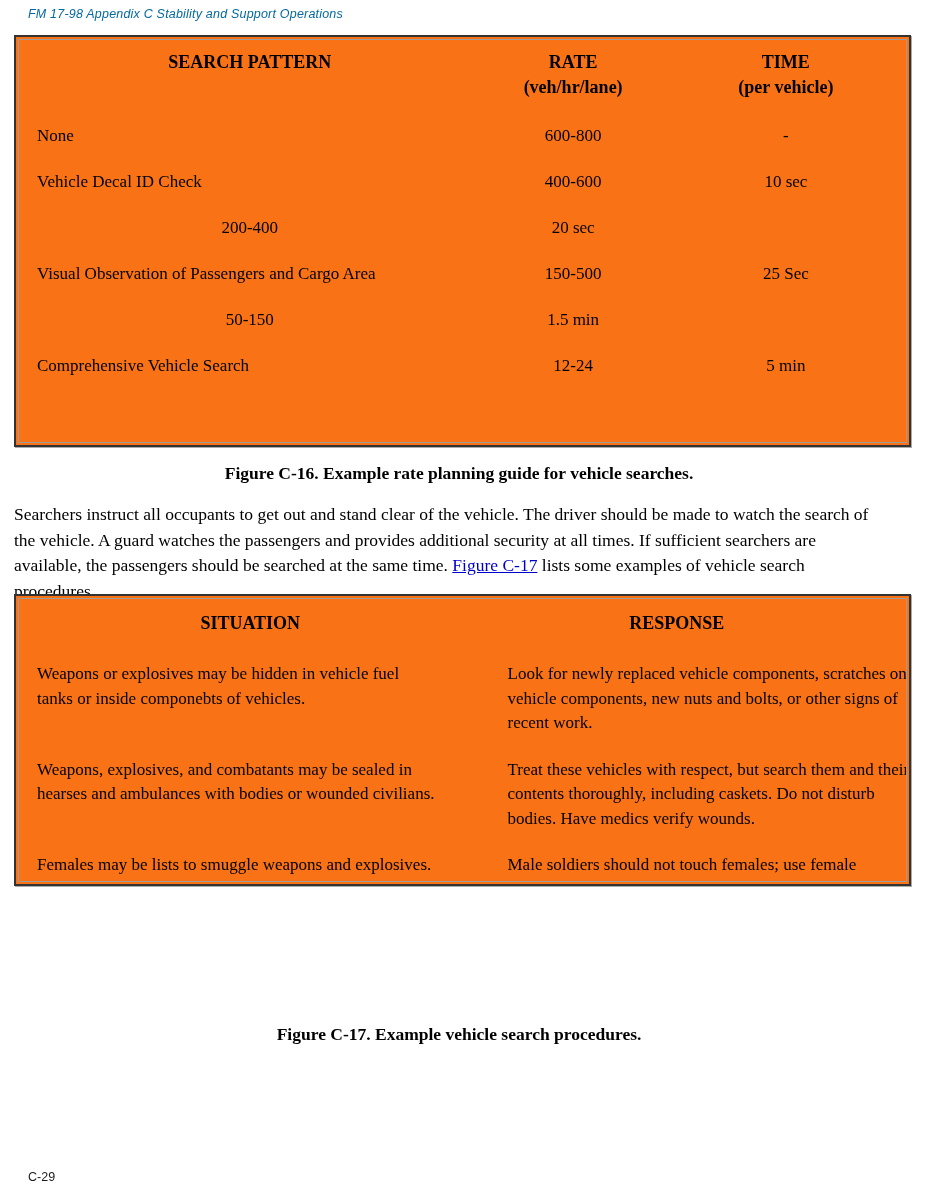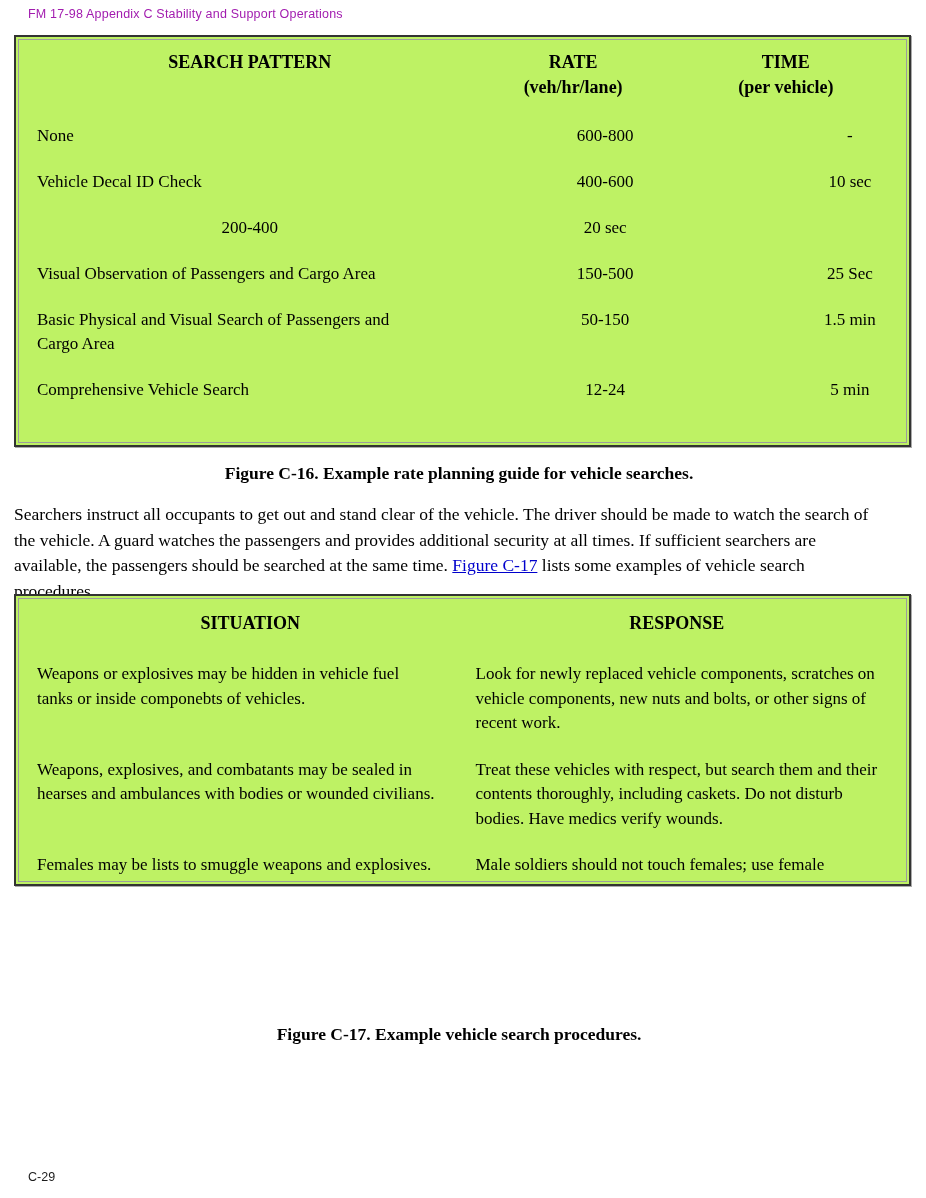--- a/index.html
+++ b/index.html
@@ -11,31 +11,32 @@
     font-family: "Liberation Serif", serif;
     color: #000000;
   }
 
   .doc-header {
     position: absolute;
     left: 28px;
     top: 7px;
     font-family: "Liberation Sans", sans-serif;
     font-size: 12.5px;
-    color: #a21caf;
+    color: #0369a1;
     letter-spacing: 0.2px;
+    font-style: italic;
   }
 
   
   .frame {
     position: absolute;
     left: 14px;
     width: 897px;
     border: 2px solid #333333;
-    background: #bef264;
+    background: #f97316;
     box-shadow: 1px 1px 0 #aaaaaa;
   }
   .frame-inner {
     border: 1px solid #9d9d9d;
     margin: 2px;
     height: calc(100% - 4px);
     overflow: hidden;
   }
 
   .tbl1 { top: 35px; height: 412px; }
@@ -46,35 +47,35 @@
     grid-template-columns: 50% 26% 24%;
     padding: 0 18px;
   }
   .t1-head { padding-top: 10px; margin-bottom: 24px; }
   .th {
     font-weight: bold;
     font-size: 18px;
     line-height: 25px;
     text-align: center;
   }
-  .t1-row { margin-bottom: 22px; gap: 32px; }
+  .t1-row { margin-bottom: 22px; }
   .cell {
     font-size: 17px;
     line-height: 24px;
   }
   .cell-pattern { text-align: left; padding-right: 30px; }
   .cell-center { text-align: center; }
 
   .t2-grid {
     display: grid;
     grid-template-columns: 50% 50%;
     padding: 0 16px 0 18px;
   }
   .t2-head { padding-top: 12px; margin-bottom: 26px; }
-  .t2-row { margin-bottom: 22px; }
+  .t2-row { margin-bottom: 22px; gap: 32px; }
   .t2-cell {
     font-size: 17px;
     line-height: 24.5px;
   }
   .t2-situation { padding-right: 28px; }
   .t2-response { padding-left: 12px; padding-right: 6px; }
 
   .caption {
     position: absolute;
     left: 0;
@@ -142,21 +143,20 @@
     <div class="t1-grid t1-row">
       <div class="cell cell-center">200-400</div>
       <div class="cell cell-center">20 sec</div>
     </div>
     <div class="t1-grid t1-row">
       <div class="cell cell-pattern">Visual Observation of Passengers and Cargo Area</div>
       <div class="cell cell-center">150-500</div>
       <div class="cell cell-center">25 Sec</div>
     </div>
     <div class="t1-grid t1-row">
-      <div class="cell cell-pattern">Basic Physical and Visual Search of Passengers and Cargo Area</div>
       <div class="cell cell-center">50-150</div>
       <div class="cell cell-center">1.5 min</div>
     </div>
     <div class="t1-grid t1-row">
       <div class="cell cell-pattern">Comprehensive Vehicle Search</div>
       <div class="cell cell-center">12-24</div>
       <div class="cell cell-center">5 min</div>
     </div>
   </div>
 </div>

